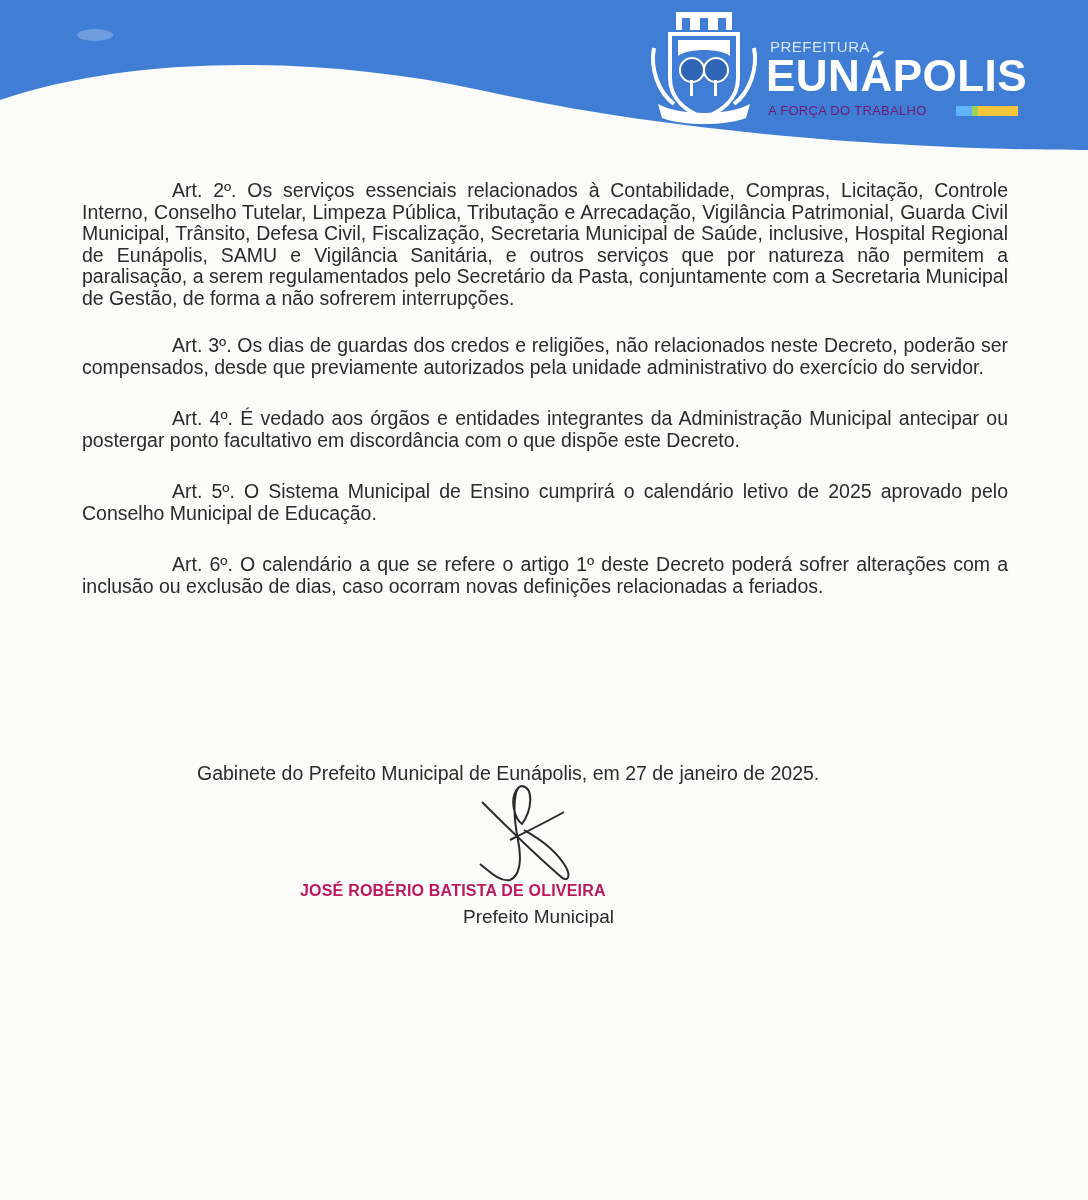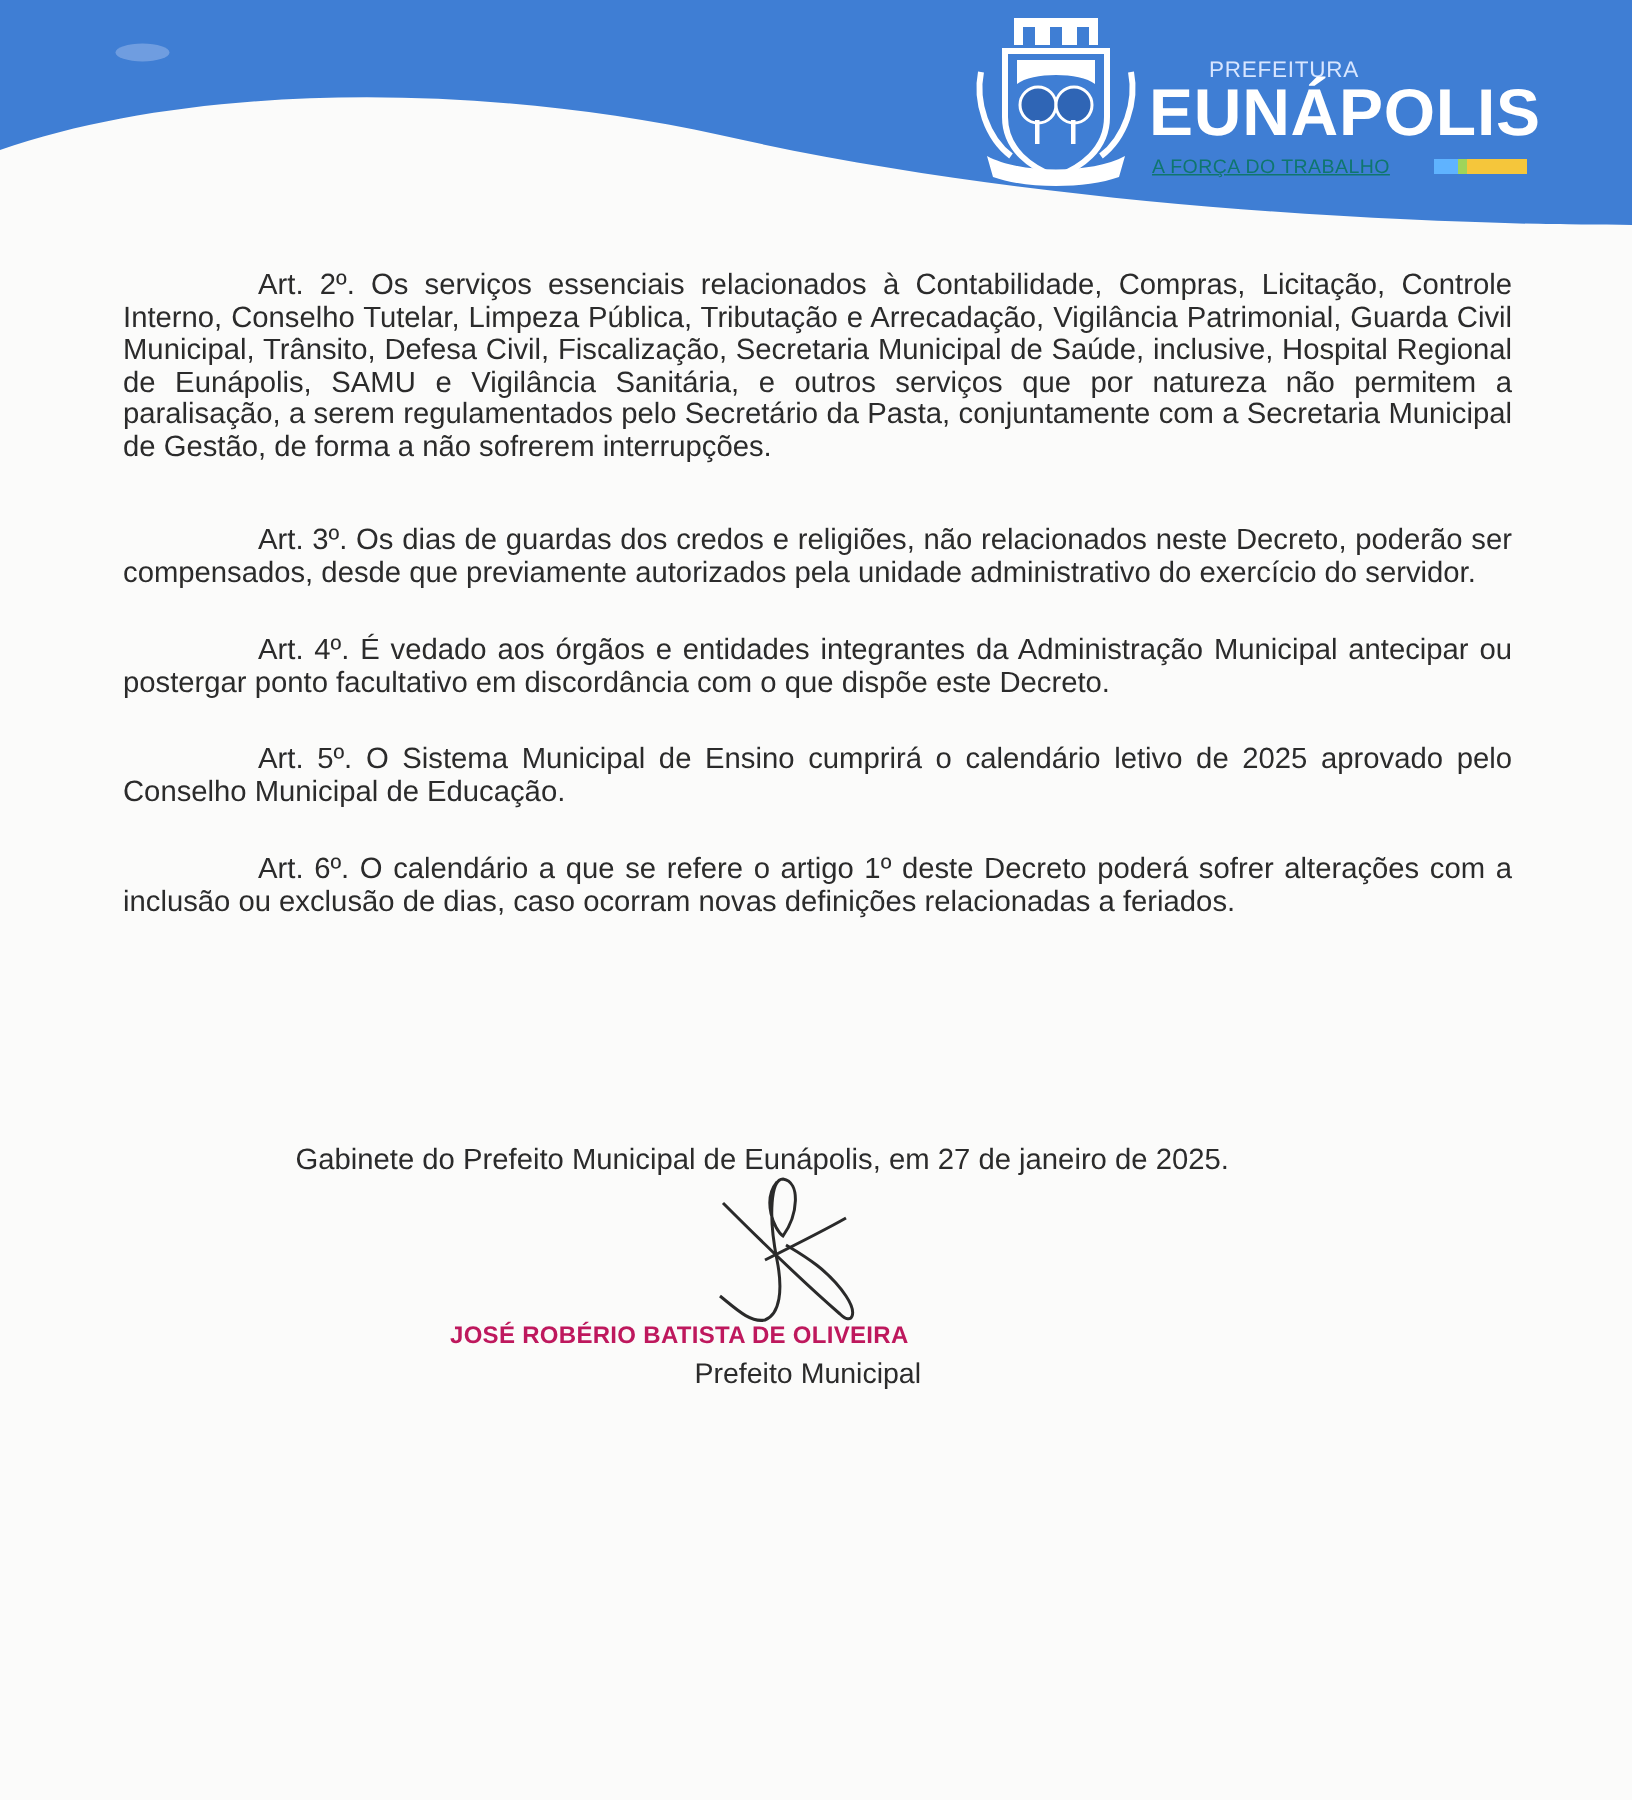--- a/index.html
+++ b/index.html
@@ -11,43 +11,43 @@
   }
   .header-band {
     position:absolute; left:0; top:0; width:1088px; height:180px;
   }
   .logo-block {
     position:absolute; left:640px; top:8px; width:400px; height:120px;
   }
   .crest { position:absolute; left:0; top:0; width:128px; height:122px; }
   .brand-top {
     position:absolute; left:130px; top:30px;
-    font-size:15px; letter-spacing:0.5px; color:#d8e6ff;margin-left:36px;
+    font-size:15px; letter-spacing:0.5px; color:#d8e6ff;
   }
   .brand-name {
     position:absolute; left:126px; top:46px;
     font-size:44px; font-weight:bold; color:#ffffff; letter-spacing:0.5px;
     line-height:44px;
   }
   .brand-tag {
     position:absolute; left:128px; top:95px;
-    font-size:13px; color:#0f766e; letter-spacing:0.3px;text-decoration:underline;
+    font-size:13px; color:#701a75; letter-spacing:0.3px;
   }
   .tag-bars { position:absolute; left:316px; top:98px; height:10px; width:62px; }
   .tag-bars span { display:inline-block; height:10px; vertical-align:top; }
   .bar1 { width:16px; background:#5fb3ff; }
   .bar2 { width:6px; background:#9fd45a; }
   .bar3 { width:40px; background:#f5c63b; }
 
   .content {
     position:absolute; left:82px; top:180px; width:926px;
     font-size:19.5px; line-height:21.5px; color:#2b2b2b;
   }
   .para { text-align:justify; margin:0 0 30px 0; text-indent:90px; }
-  .para.p2 { margin-bottom:41px; }
+  .para.p2 { margin-bottom:26px; }
   .signoff {
     position:absolute; left:197px; top:762px;
     font-size:19.5px; color:#2b2b2b;
   }
   .signature { position:absolute; left:460px; top:780px; width:160px; height:110px; }
   .signer-name {
     position:absolute; left:300px; top:882px;
     font-size:16px; font-weight:bold; color:#be185d; letter-spacing:0.2px;
   }
   .signer-role {

